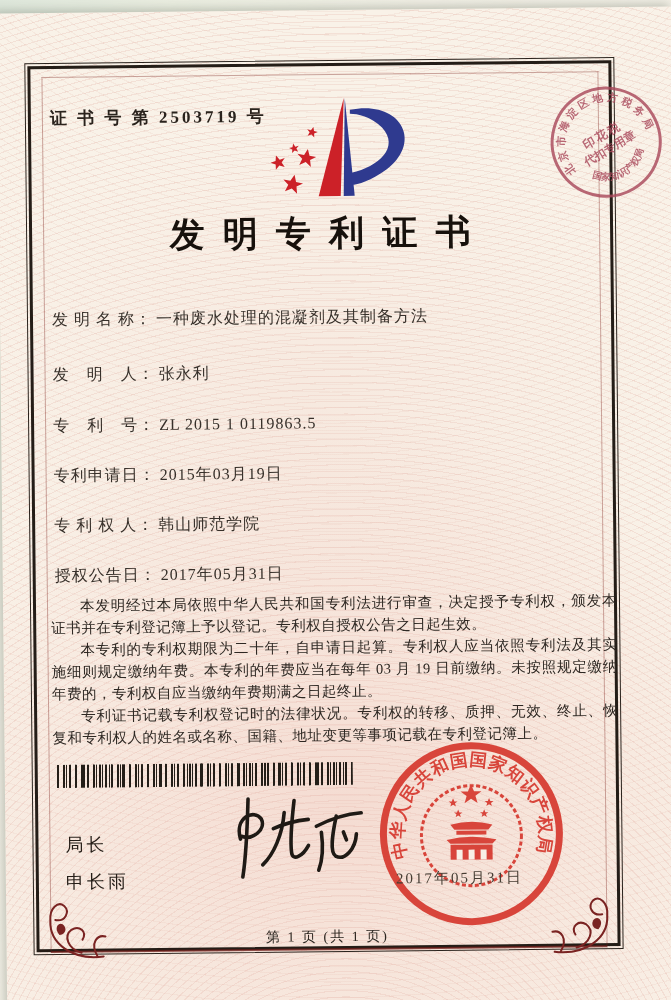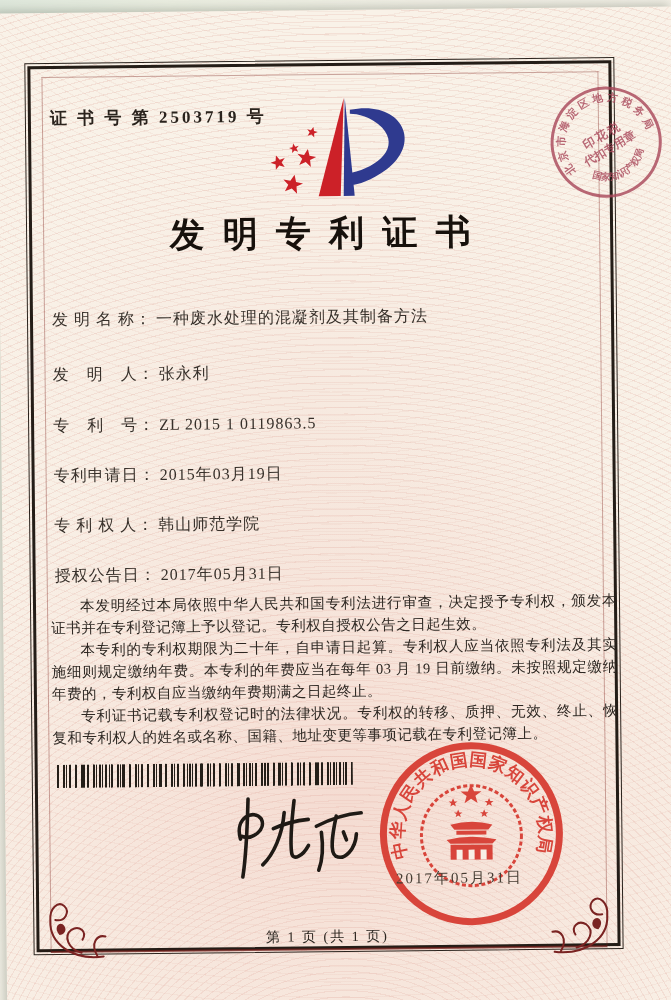--- a/index.html
+++ b/index.html
@@ -110,20 +110,24 @@
     </div>
 
     <div class="paras">
       <p>本发明经过本局依照中华人民共和国专利法进行审查，决定授予专利权，颁发本证书并在专利登记簿上予以登记。专利权自授权公告之日起生效。</p>
       <p>本专利的专利权期限为二十年，自申请日起算。专利权人应当依照专利法及其实施细则规定缴纳年费。本专利的年费应当在每年 03 月 19 日前缴纳。未按照规定缴纳年费的，专利权自应当缴纳年费期满之日起终止。</p>
       <p>专利证书记载专利权登记时的法律状况。专利权的转移、质押、无效、终止、恢复和专利权人的姓名或名称、国籍、地址变更等事项记载在专利登记簿上。</p>
     </div>
 
     <div class="barcode"></div>
 
+    <div class="signer">
+      <div>局长</div>
+      <div>申长雨</div>
+    </div>
 
     <svg class="signature" viewBox="0 0 155 102">
       <g fill="none" stroke="#1f1a15" stroke-width="3.6" stroke-linecap="round">
         <path d="M30,52 C24,30 44,22 51,32 C56,42 43,54 30,49"></path>
         <path d="M38,12 C37,40 35,72 32,90"></path>
         <path d="M74,26 C72,48 63,68 52,78"></path>
         <path d="M63,42 C74,37 87,34 98,33"></path>
         <path d="M84,14 C81,38 80,58 81,66 C82,75 92,70 98,59"></path>
         <path d="M106,40 C122,32 138,28 151,27"></path>
         <path d="M126,30 C122,48 119,66 125,70 C134,75 145,63 146,48"></path>

